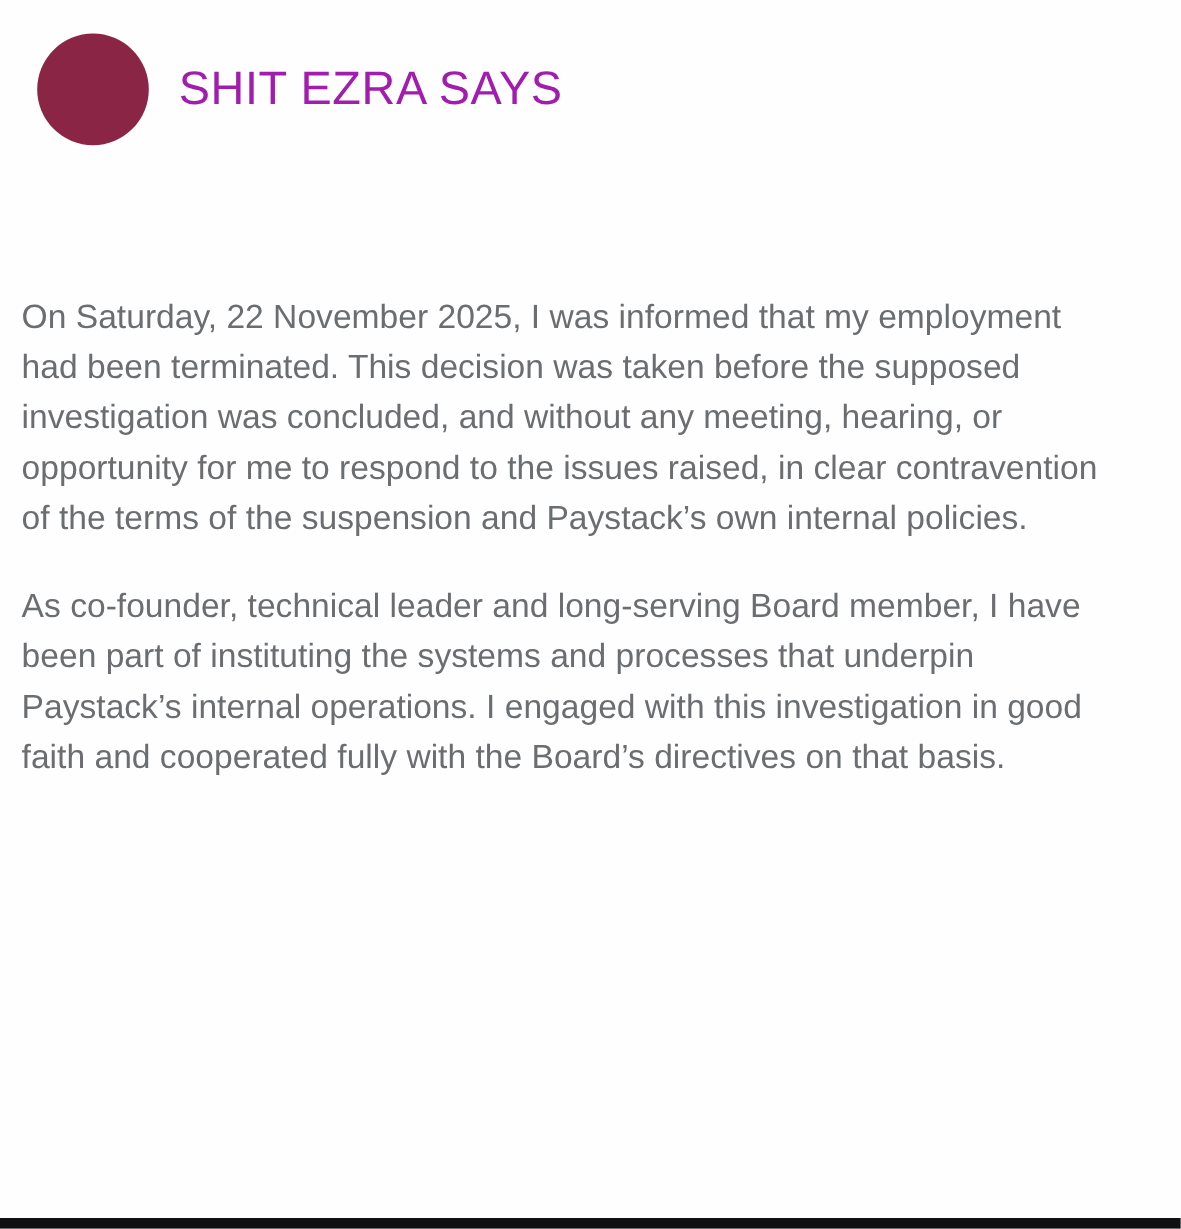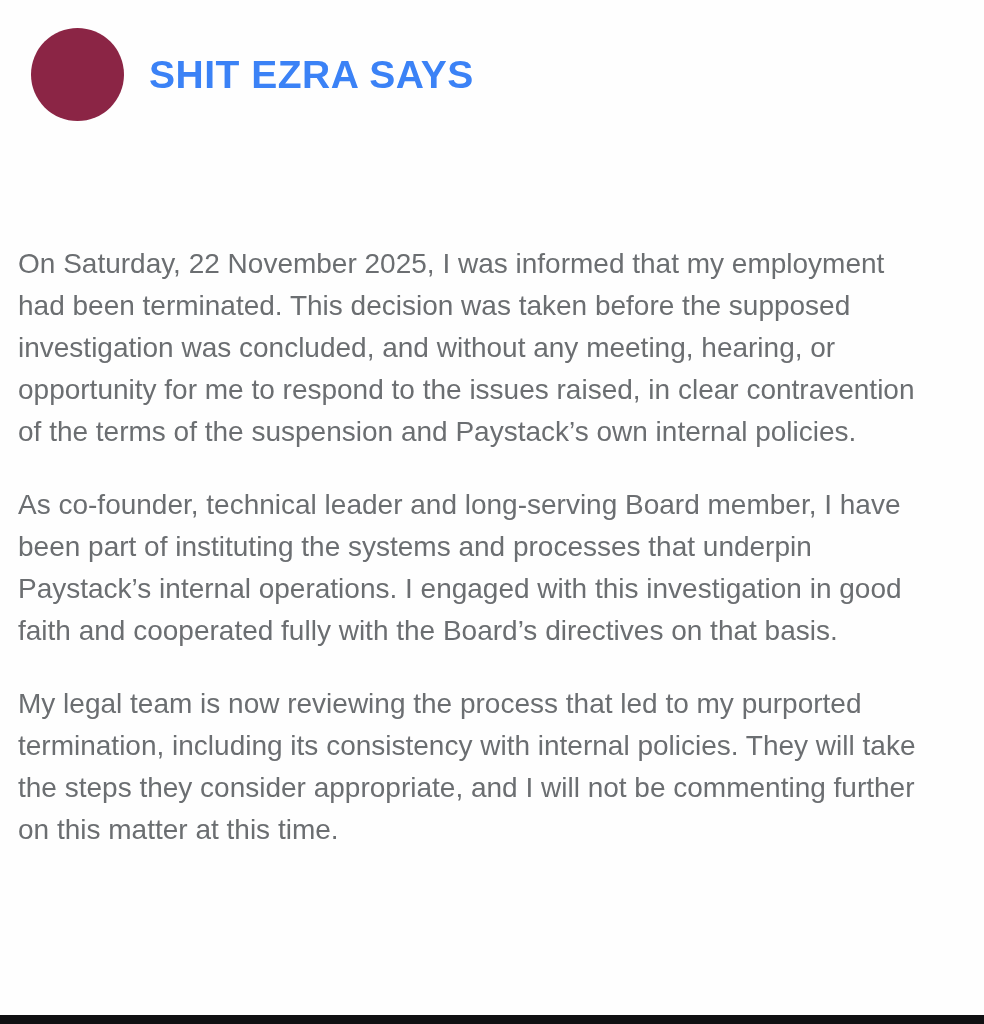--- a/index.html
+++ b/index.html
@@ -17,23 +17,23 @@
     gap: 25px;
   }
   .logo-circle {
     width: 93px;
     height: 93px;
     border-radius: 50%;
     background: #8b2545;
     flex: 0 0 auto;
   }
   .site-title {
-    color: #3b82f6;
+    color: #a21caf;
     font-size: 39px;
-    font-weight: bold;
+    font-weight: normal;
     letter-spacing: 0.5px;
     white-space: nowrap;
     text-align: center;
   }
   .article {
     padding: 122px 57px 0 18px;
   }
   .article p {
     color: #6b6e71;
     font-size: 28px;
@@ -54,16 +54,15 @@
 <body>
 
 <header class="site-header">
   <div class="logo-circle"></div>
   <h1 class="site-title">SHIT EZRA SAYS</h1>
 </header>
 
 <main class="article">
   <p>On Saturday, 22 November 2025, I was informed that my employment had been terminated. This decision was taken before the supposed investigation was concluded, and without any meeting, hearing, or opportunity for me to respond to the issues raised, in clear contravention of the terms of the suspension and Paystack’s own internal policies.</p>
   <p>As co-founder, technical leader and long-serving Board member, I have been part of instituting the systems and processes that underpin Paystack’s internal operations. I engaged with this investigation in good faith and cooperated fully with the Board’s directives on that basis.</p>
-  <p>My legal team is now reviewing the process that led to my purported termination, including its consistency with internal policies. They will take the steps they consider appropriate, and I will not be commenting further on this matter at this time.</p>
 </main>
 
 <div class="bottom-bar"></div>
 
 </body></html>

